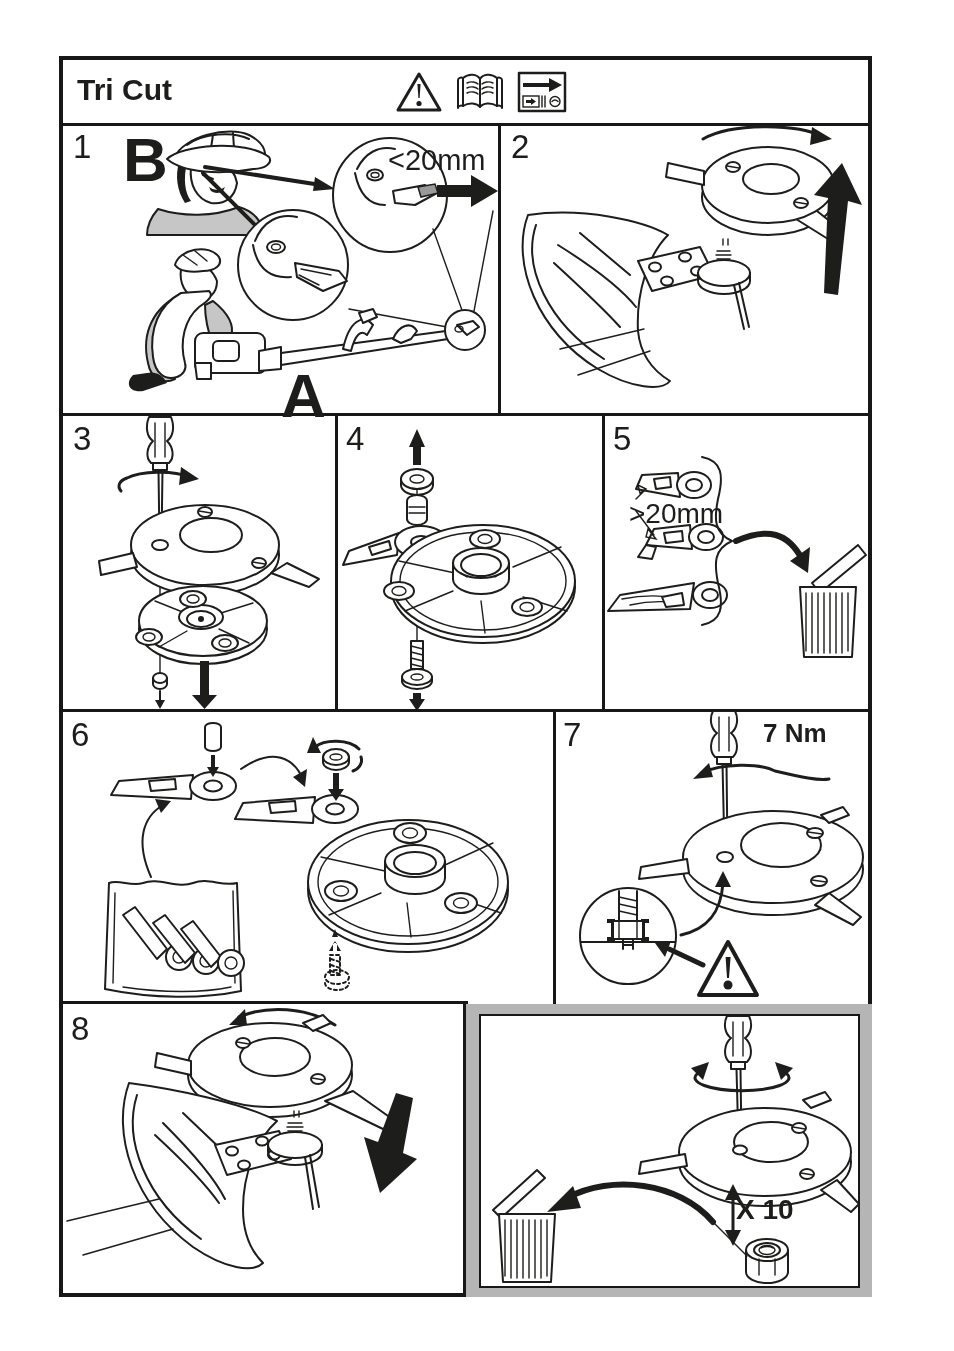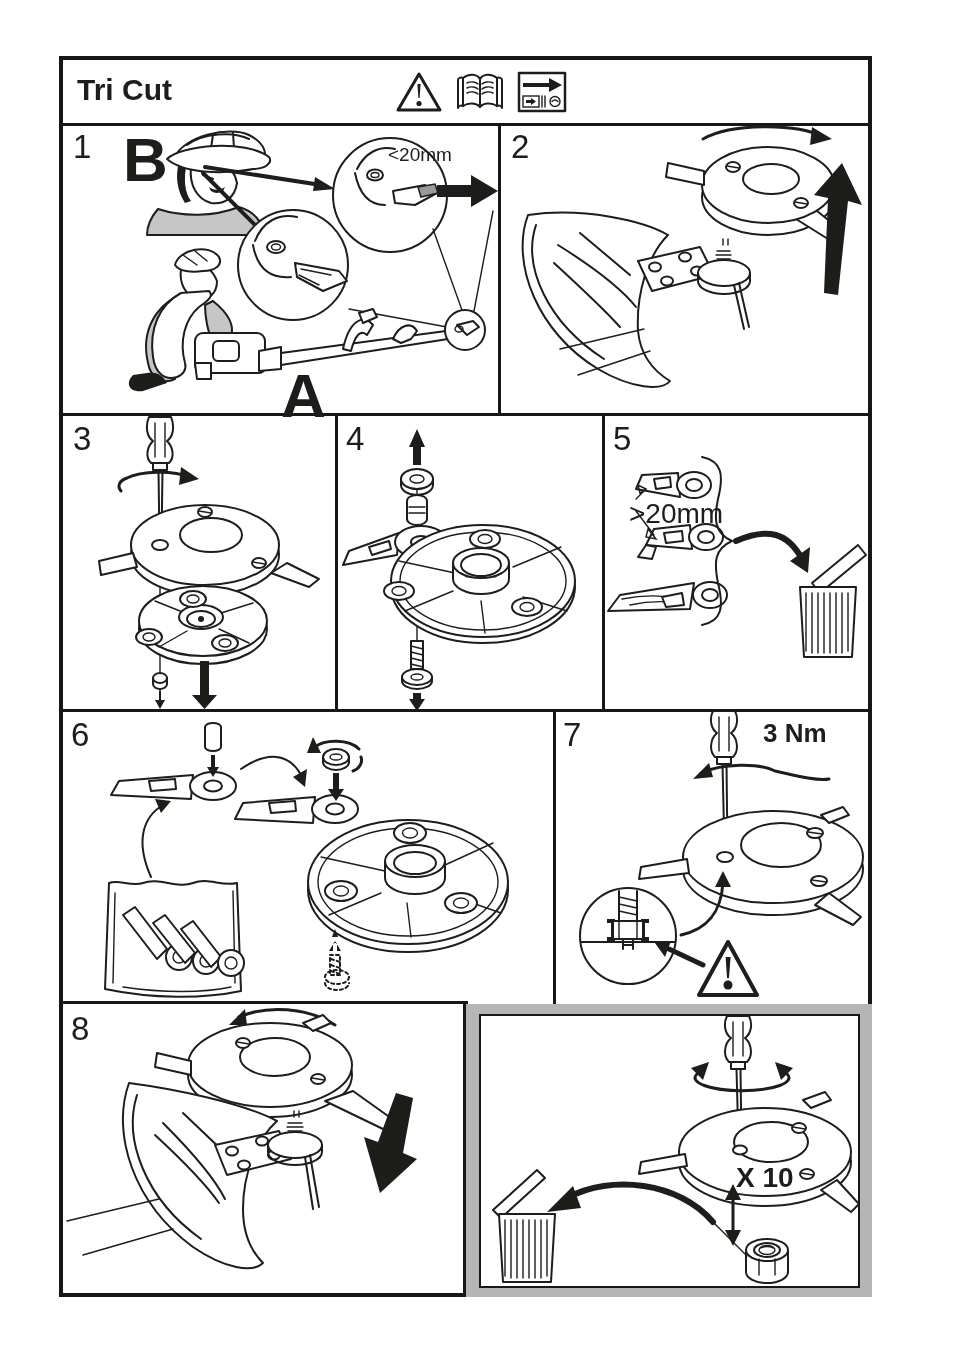--- a/index.html
+++ b/index.html
@@ -3,21 +3,21 @@
 <meta charset="utf-8">
 <style>
   html,body{margin:0;padding:0;background:#fff;}
   .canvas{position:relative;width:954px;height:1351px;background:#fff;overflow:hidden;
           font-family:"Liberation Sans",sans-serif;color:#1d1d1b;text-align:center;}
   .page{position:absolute;left:59px;top:56px;width:805px;height:1233px;border:4px solid #171717;background:#fff;}
   .hline,.vline{position:absolute;background:#171717;}
   .lbl{position:absolute;z-index:5;white-space:nowrap;}
   .num{font-size:33px;font-weight:400;}
   .bigletter{font-size:62px;font-weight:700;}
-  .measure{font-size:19px;font-weight:400;}
+  .measure{font-size:29px;font-weight:400;}
   .boldlbl{font-weight:700;}
   .svgpanel{position:absolute;z-index:2;}
   .grayPanel{position:absolute;left:403px;top:944px;right:-4px;bottom:-4px;background:#b5b5b5;z-index:1;}
   .grayInner{position:absolute;left:13px;top:10px;right:12px;bottom:9px;border:2px solid #171717;background:#fff;}
   .hdrIcons{position:absolute;top:10px;left:332px;display:flex;gap:10px;align-items:center;z-index:5;}
   
   .ln{fill:none;stroke:#1d1d1b;stroke-width:2;stroke-linecap:round;stroke-linejoin:round;}
   .ln15{fill:none;stroke:#1d1d1b;stroke-width:1.4;stroke-linecap:round;}
   .lnw{fill:#fff;stroke:#1d1d1b;stroke-width:2;stroke-linejoin:round;}
   .fillb{fill:#1d1d1b;stroke:none;}
@@ -73,22 +73,22 @@
   <div class="lbl num" style="left:283px;top:360px;">4</div>
   <div class="lbl num" style="left:550px;top:360px;">5</div>
   <div class="lbl num" style="left:8px;top:656px;">6</div>
   <div class="lbl num" style="left:500px;top:656px;">7</div>
   <div class="lbl num" style="left:8px;top:950px;">8</div>
 
   <div class="lbl bigletter" style="left:60px;top:64px;">B</div>
   <div class="lbl bigletter" style="left:218px;top:300px;">A</div>
   <div class="lbl measure" style="left:325px;top:84px;">&lt;20mm</div>
   <div class="lbl measure" style="left:566px;top:438px;font-size:28px;">&gt;20mm</div>
-  <div class="lbl measure boldlbl" style="left:700px;top:658px;font-size:26px;">3 Nm</div>
-  <div class="lbl measure boldlbl" style="left:673px;top:1102px;font-size:28px;">X 10</div>
+  <div class="lbl measure boldlbl" style="left:700px;top:658px;font-size:26px;">7 Nm</div>
+  <div class="lbl measure boldlbl" style="left:673px;top:1134px;font-size:28px;">X 10</div>
 
   <svg class="svgpanel" style="left:0;top:63px;" width="435" height="290" viewBox="0 0 435 290">
     <g>
       <path class="gray" d="M95 86 C88 94 84 102 84 112 L200 112 C200 98 190 88 176 84 C150 94 120 94 95 86 Z"></path>
       <path class="lnw" d="M128 44 C126 62 134 76 148 80 C162 82 172 74 174 60 C172 50 168 44 160 40 C148 38 136 38 128 44 Z"></path>
       <path class="fillb" d="M124 40 C120 56 122 70 128 78 L122 80 C114 68 112 52 116 40 Z"></path>
       <path class="lnw" d="M112 34 C120 14 166 2 186 12 C202 20 206 32 198 42 C188 52 134 50 112 34 Z"></path>
       <path class="ln" d="M124 22 C140 10 170 8 186 16 M134 38 C152 44 176 44 192 38 M150 12 L146 38 M170 10 L172 40"></path>
       <path class="lnw" d="M104 36 C118 22 182 16 206 34 C210 40 202 46 190 46 C158 52 120 50 104 36 Z"></path>
       <path class="fillb" d="M146 64 q8 6 16 0 l-2 4 q-6 4 -12 0 Z"></path>

